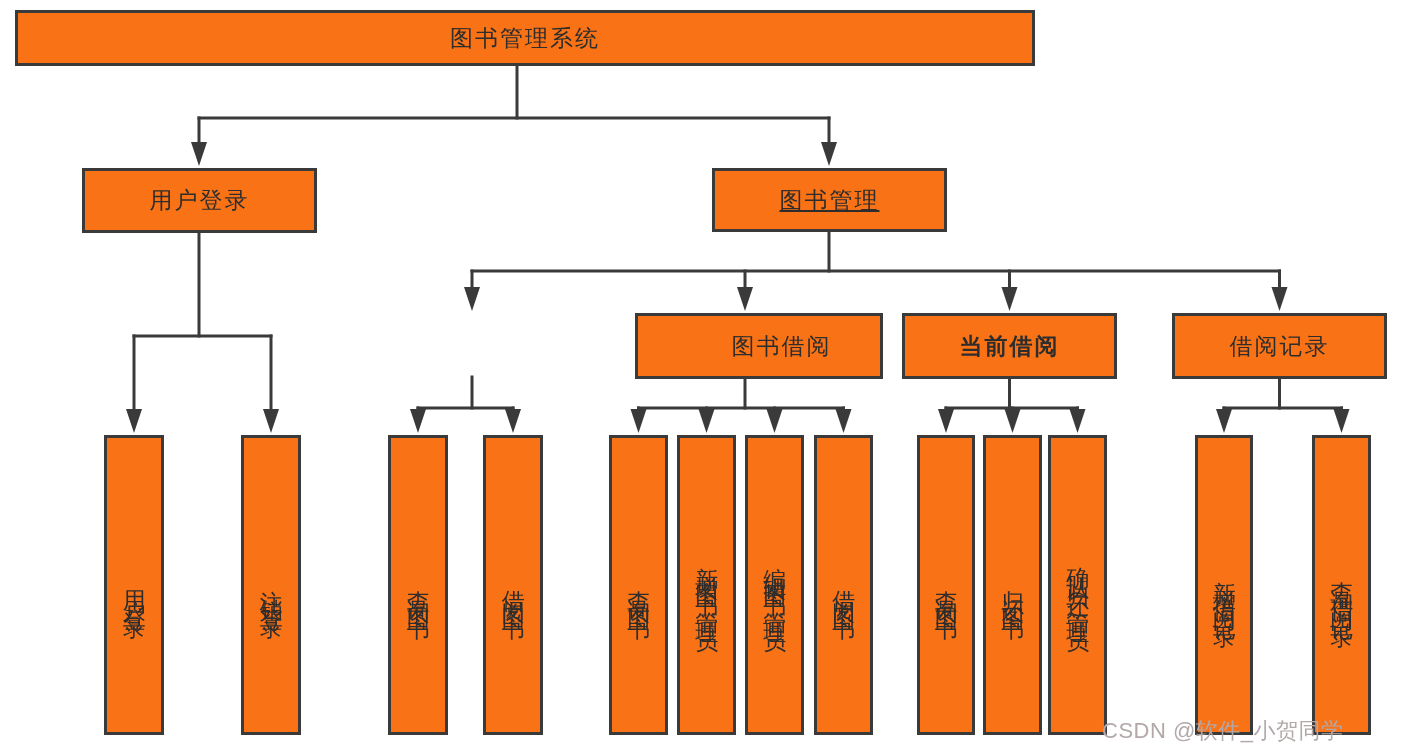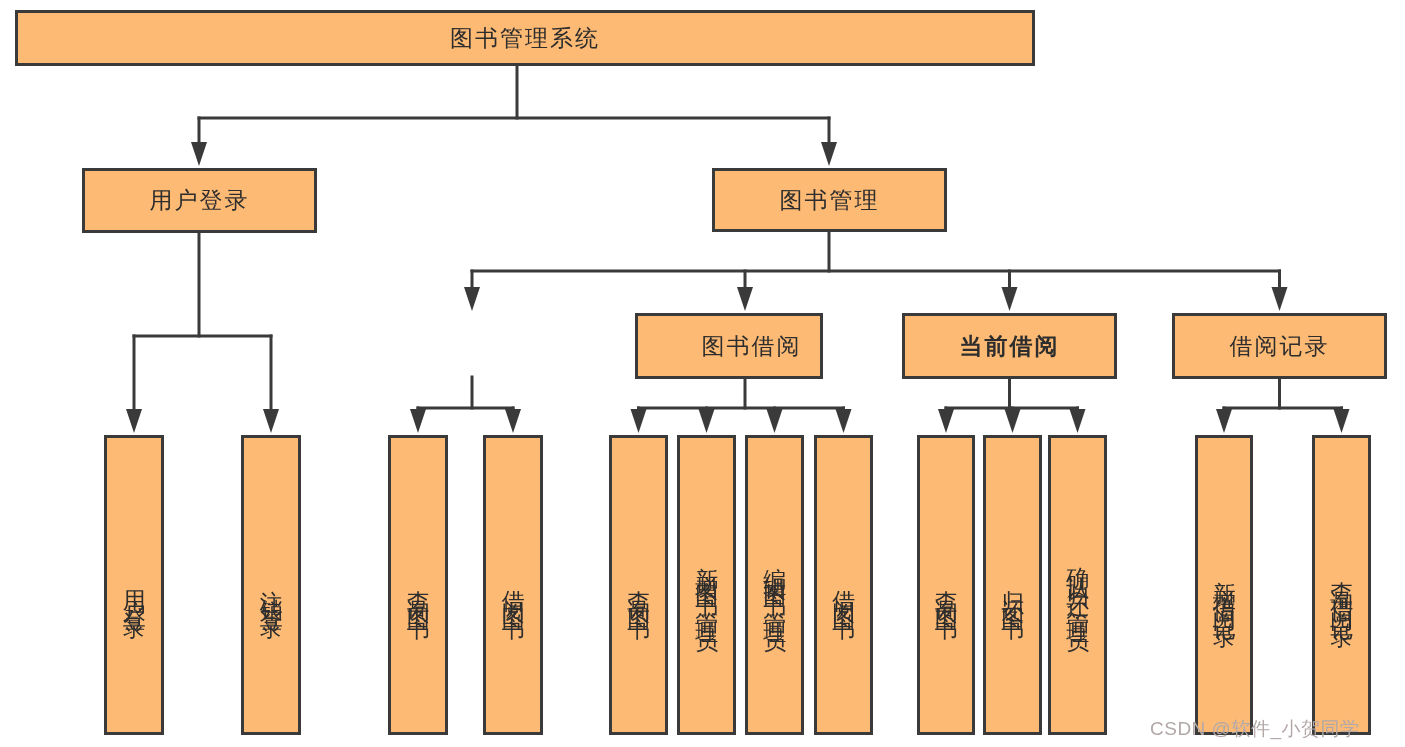--- a/index.html
+++ b/index.html
@@ -18,38 +18,38 @@
   .wires {
     position: absolute;
     left: 0;
     top: 0;
     z-index: 0;
   }
   .node {
     position: absolute;
     box-sizing: border-box;
     border: 3px solid #3a3a3a;
-    background: #fdba74;
+    background: #f97316;
     display: flex;
     align-items: center;
     justify-content: center;
     color: #2d2d2d;
     font-size: 23px;
     letter-spacing: 2px;
     z-index: 1;
     white-space: nowrap;
   }
   
   .n-root { left: 15px;  top: 10px;  width: 1020px; height: 56px; }
   
   .n-l2a  { left: 82px;  top: 168px; width: 235px;  height: 65px; }
-  .n-l2b  { left: 712px; top: 168px; width: 235px;  height: 64px; }
+  .n-l2b  { left: 712px; top: 168px; width: 235px;  height: 64px; text-decoration: underline; }
   
   .n-l3a  { left: 362px;  top: 313px; width: 221px; height: 66px; }
-  .n-l3b  { left: 635px;  top: 313px; width: 188px; height: 66px; padding-left: 45px; }
+  .n-l3b  { left: 635px;  top: 313px; width: 248px; height: 66px; padding-left: 45px; }
   .n-l3c  { left: 902px;  top: 313px; width: 215px; height: 66px; font-weight: bold; }
   .n-l3d  { left: 1172px; top: 313px; width: 215px; height: 66px; }
   
   .vbox { top: 435px; height: 300px; }
   .vtext {
     writing-mode: vertical-rl;
     text-orientation: mixed;
     letter-spacing: 9px;
     margin-bottom: -9px;
     line-height: 1.1;
@@ -63,23 +63,23 @@
   .v6  { left: 677px;  width: 59px; }
   .v7  { left: 745px;  width: 59px; }
   .v8  { left: 814px;  width: 59px; }
   .v9  { left: 917px;  width: 58px; }
   .v10 { left: 983px;  width: 59px; }
   .v11 { left: 1048px; width: 59px; }
   .v12 { left: 1195px; width: 58px; }
   .v13 { left: 1312px; width: 59px; }
   .watermark {
     position: absolute;
-    left: 1150px;
+    left: 1102px;
     top: 716px;
-    font-size: 19px;
+    font-size: 22px;
     color: #b3a8a8;
     letter-spacing: 0.5px;
     z-index: 10;
     white-space: nowrap;
   }
 </style>
 </head>
 <body>
 
 <div class="stage">

